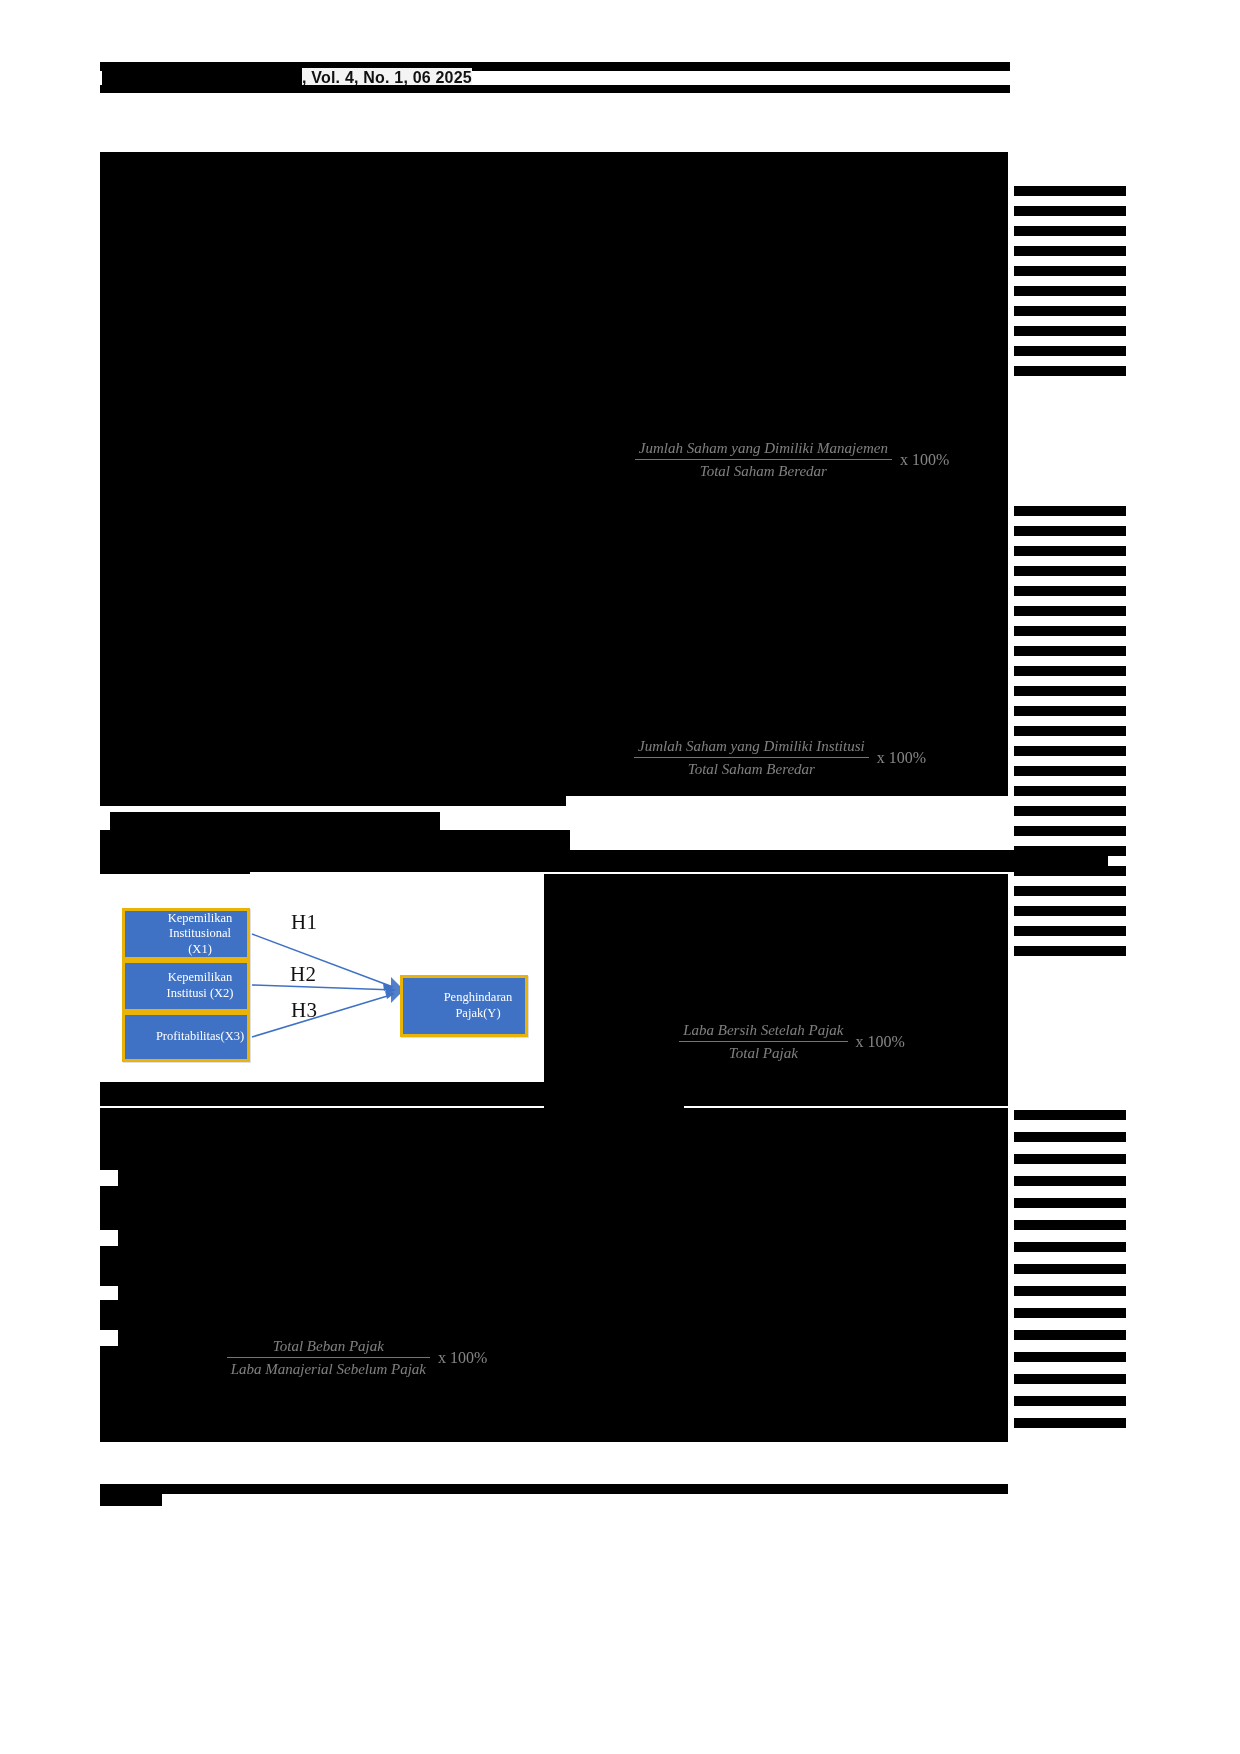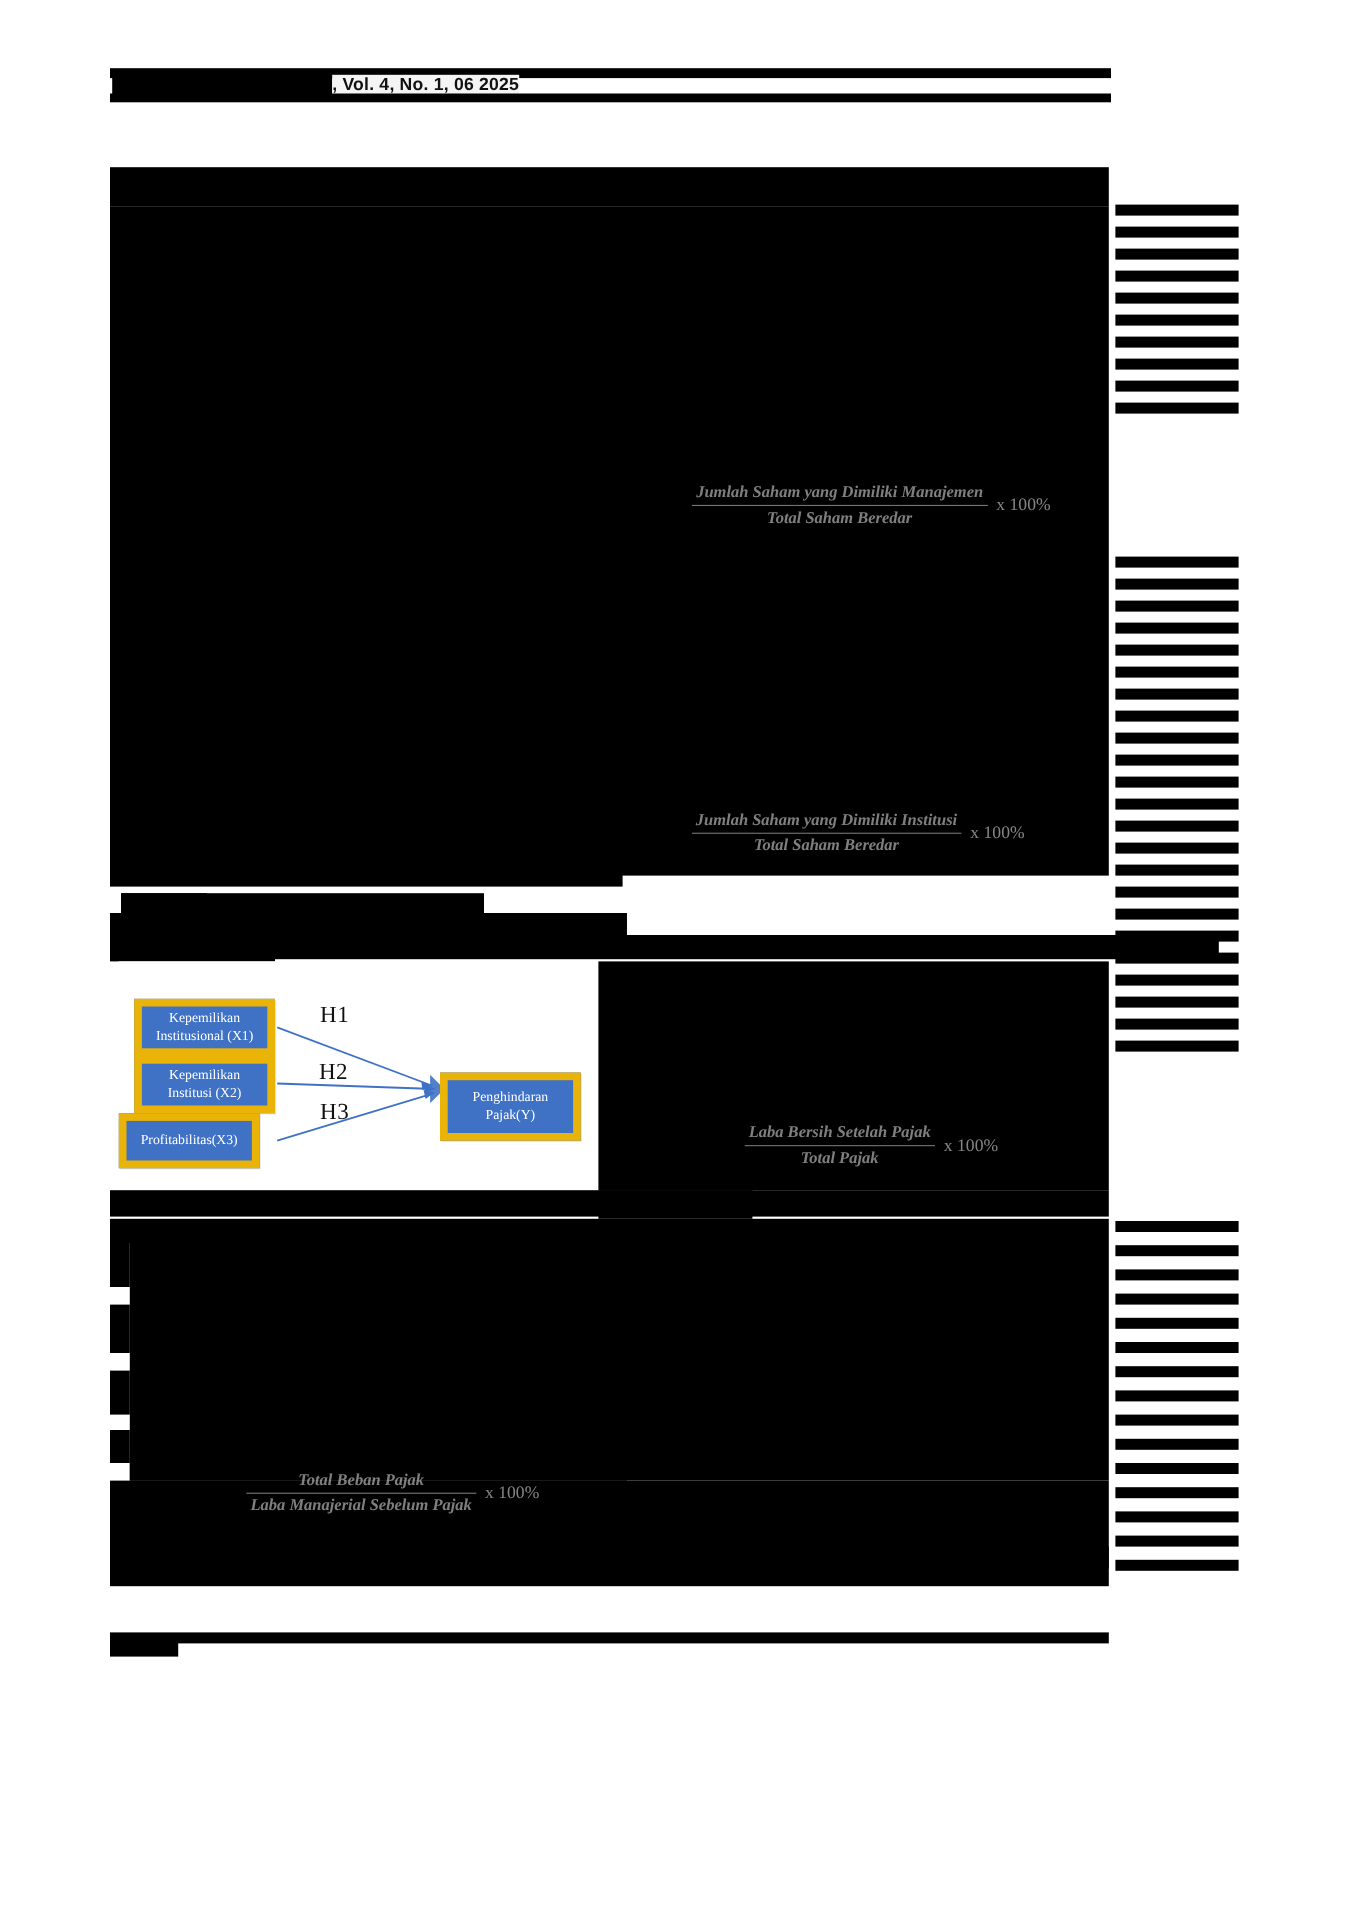--- a/index.html
+++ b/index.html
@@ -50,21 +50,20 @@
     font-size: 15px;
     text-align: center;
     line-height: 1.35;
     white-space: nowrap;
     opacity: 0.62;
     mix-blend-mode: screen;
   }
   .formula .frac {
     display: inline-block;
     vertical-align: middle;
-    font-weight: bold;
   }
   .formula .num {
     display: block;
     padding: 0 4px 1px 4px;
     border-bottom: 1px solid #bdbdbd;
   }
   .formula .den {
     display: block;
     padding: 1px 4px 0 4px;
   }
@@ -78,31 +77,32 @@
   }
 
   
   .diagram {
     position: absolute;
     background: #ffffff;
   }
   .dbox {
     position: absolute;
     background: #3f72c4;
-    border: 7px solid #eab308;
+    border: 3px solid #eab308;
     box-sizing: border-box;
     color: #ffffff;
     font-family: "Liberation Serif", serif;
     font-size: 12.5px;
     line-height: 1.25;
     display: flex;
     align-items: center;
     justify-content: center;
     text-align: center;
     box-shadow: 1px 1px 0 rgba(0,0,0,0.12);
+    padding-left: 28px;
   }
   .dbox span { display: block; padding: 0 4px; }
   .hlabel {
     position: absolute;
     font-family: "Liberation Serif", serif;
     font-size: 21px;
     color: #111111;
     letter-spacing: 0.4px;
   }
   .diagram svg {
@@ -206,21 +206,21 @@
       </span>
     </div>
 
     <div class="dbox" style="left:14px; top:86px; width:128px; height:52px;">
       <span>
         <span>Kepemilikan</span>
         <span>Institusi (X2)</span>
       </span>
     </div>
 
-    <div class="dbox" style="left:0; top:138px; width:128px; height:50px;">
+    <div class="dbox" style="left:14px; top:138px; width:128px; height:50px;">
       <span>
         <span>Profitabilitas(X3)</span>
       </span>
     </div>
 
     <div class="dbox" style="left:292px; top:73px; width:128px; height:62px;margin-top:28px;">
       <span>
         <span>Penghindaran</span>
         <span>Pajak(Y)</span>
       </span>

